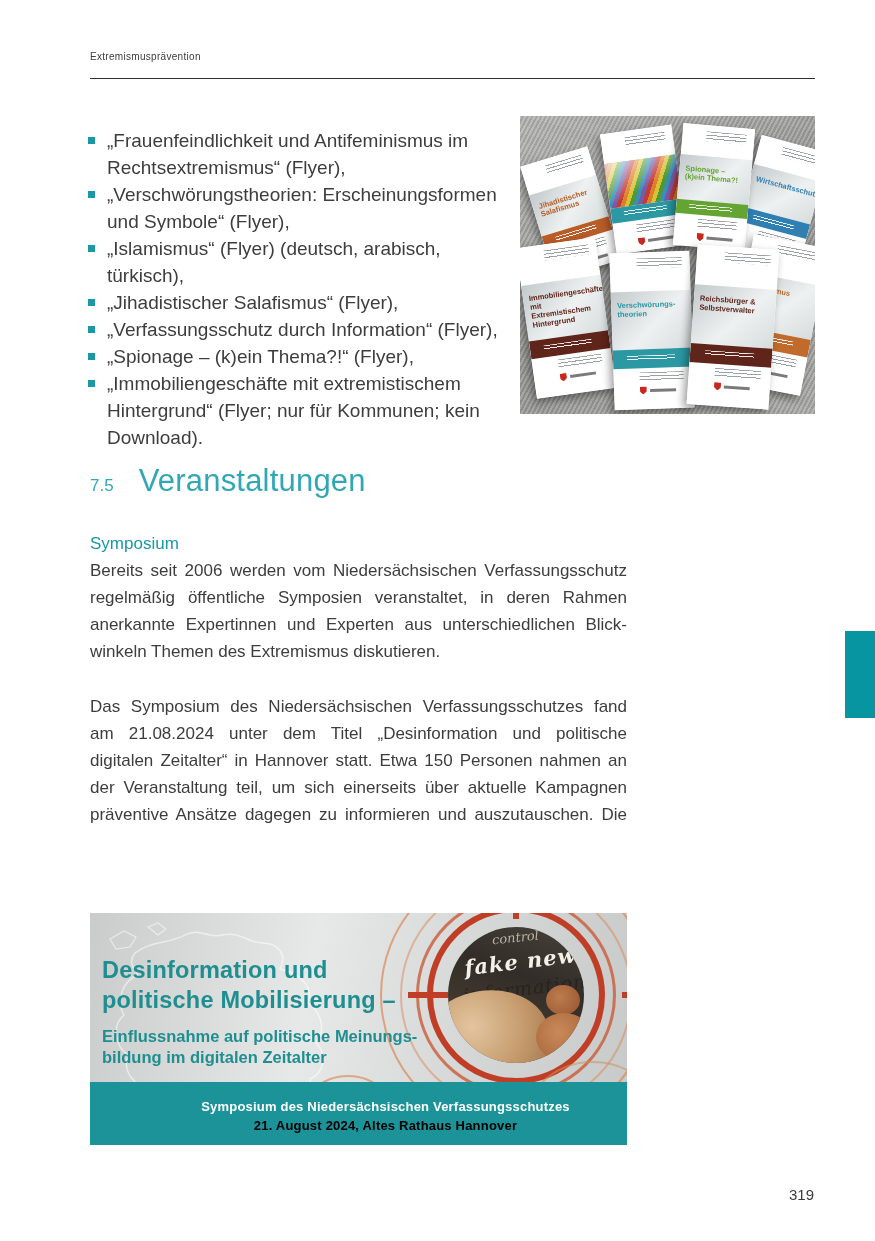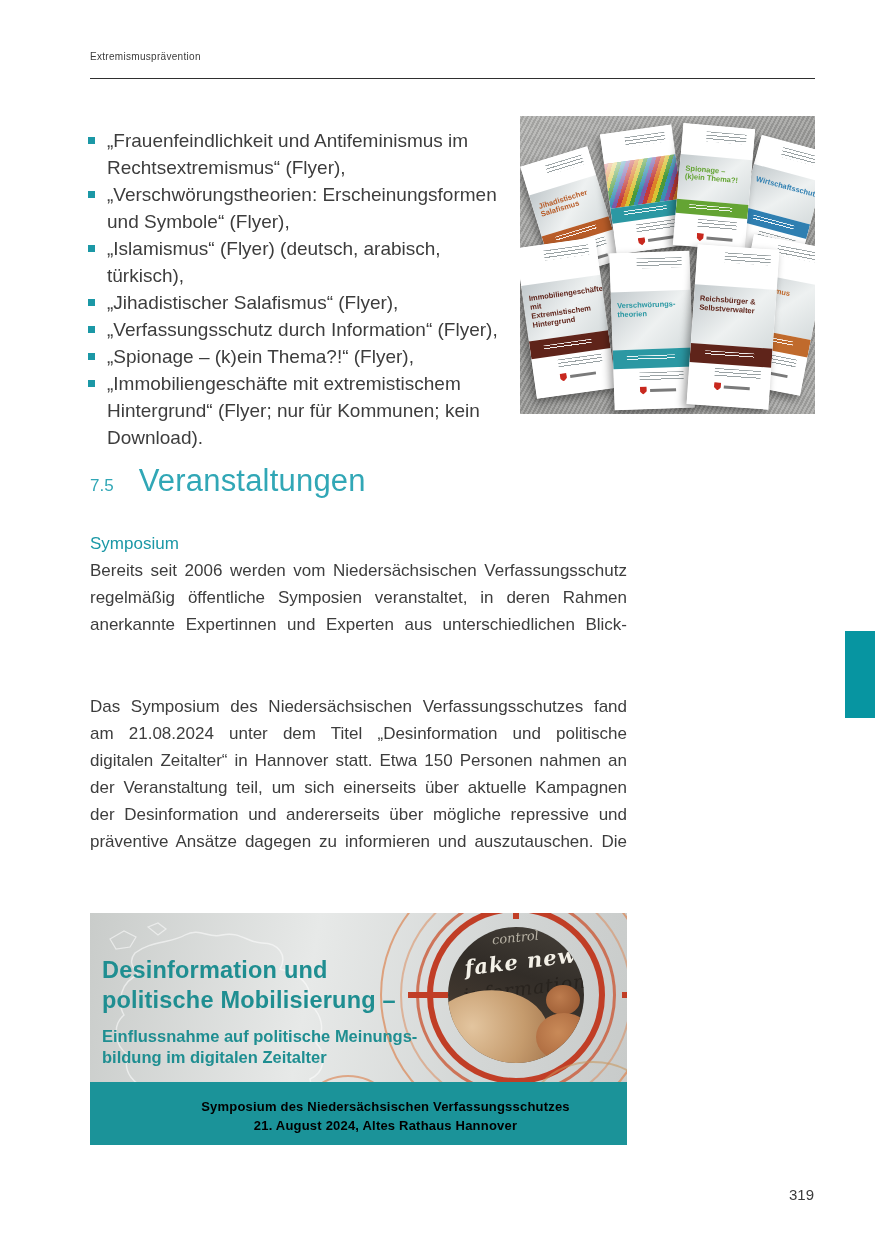--- a/index.html
+++ b/index.html
@@ -65,21 +65,21 @@
 
   
   .banner{position:absolute;left:90px;top:913px;width:537px;height:232px;overflow:hidden;
           background:linear-gradient(100deg,#c9ccca 0%,#e7e9e8 40%,#d3d6d5 72%,#c7cac9 100%);}
   .map{position:absolute;left:0;top:0;opacity:.55;}
   .btitle{position:absolute;left:12px;top:42px;color:#1f8e91;font-weight:bold;font-size:23.5px;line-height:30px;letter-spacing:.2px;}
   .bsub{position:absolute;left:12px;top:113px;color:#1f8e91;font-weight:bold;font-size:16.5px;line-height:21px;}
   .bband{position:absolute;left:0;bottom:0;width:100%;height:63px;background:#1b9399;
          display:flex;flex-direction:column;justify-content:center;align-items:center;
          box-sizing:border-box;padding-left:54px;padding-top:4px;}
-  .bband-l1{font-size:13px;font-weight:bold;color:#000000;letter-spacing:.2px;}
+  .bband-l1{font-size:13px;font-weight:bold;color:#ffffff;letter-spacing:.2px;}
   .bband-l2{font-size:13px;font-weight:bold;color:#000000;margin-top:4px;letter-spacing:.2px;}
 
   .ring{position:absolute;border-radius:50%;box-sizing:border-box;}
   .r-outer1{left:290px;top:-54px;width:272px;height:272px;border:2px solid rgba(219,134,84,.7);}
   .r-outer2{left:310px;top:-34px;width:232px;height:232px;border:2px solid rgba(219,134,84,.5);}
   .r-mid{left:326px;top:-18px;width:200px;height:200px;border:3px solid rgba(203,90,56,.8);}
   .r-main{left:337px;top:-7px;width:178px;height:178px;border:6px solid #c13e26;}
   .r-small{left:206px;top:162px;width:104px;height:104px;border:2px solid rgba(219,134,84,.65);}
   .r-tan{left:428px;top:148px;width:150px;height:150px;border:2px solid rgba(200,150,90,.55);}
   .tick{position:absolute;background:#c13e26;}
@@ -243,28 +243,28 @@
     <span class="sec-num">7.5</span>
     <span class="sec-title">Veranstaltungen</span>
   </div>
 
   <div class="sub-head">Symposium</div>
 
   <div class="para p1">
     <div class="pline">Bereits seit 2006 werden vom Niedersächsischen Verfassungsschutz</div>
     <div class="pline">regelmäßig öffentliche Symposien veranstaltet, in deren Rahmen</div>
     <div class="pline">anerkannte Expertinnen und Experten aus unterschiedlichen Blick-</div>
+    <div class="pline last">winkeln Themen des Extremismus diskutieren.</div>
   </div>
 
   <div class="para p2">
     <div class="pline">Das Symposium des Niedersächsischen Verfassungsschutzes fand</div>
     <div class="pline">am 21.08.2024 unter dem Titel „Desinformation und politische</div>
     <div class="pline">digitalen Zeitalter“ in Hannover statt. Etwa 150 Personen nahmen an</div>
     <div class="pline">der Veranstaltung teil, um sich einerseits über aktuelle Kampagnen</div>
-    <div class="pline">der Desinformation und andererseits über mögliche repressive und</div>
     <div class="pline">präventive Ansätze dagegen zu informieren und auszutauschen. Die</div>
   </div>
 
   <div class="banner">
     <svg class="map" width="360" height="232" viewBox="0 0 360 232">
       <path d="M45 40 C60 28 82 30 95 22 C110 14 118 26 132 22 C150 18 158 30 172 30 C188 30 198 42 190 56 C210 60 224 74 218 90 C232 100 236 118 226 130 C238 142 234 160 220 166 C224 182 210 196 192 192 C184 206 164 208 150 198 C136 210 114 206 104 194 C86 200 66 192 62 176 C44 174 32 158 38 142 C24 132 22 112 34 102 C26 88 32 68 48 62 C40 52 40 46 45 40 Z" fill="none" stroke="#ffffff" stroke-width="1.4"></path>
       <path d="M20 26 l14 -8 l12 6 l-6 10 l-14 2 Z M58 14 l10 -4 l8 6 l-8 6 Z" fill="none" stroke="#ffffff" stroke-width="1.2"></path>
     </svg>
 
     <div class="ring r-outer1"></div>

